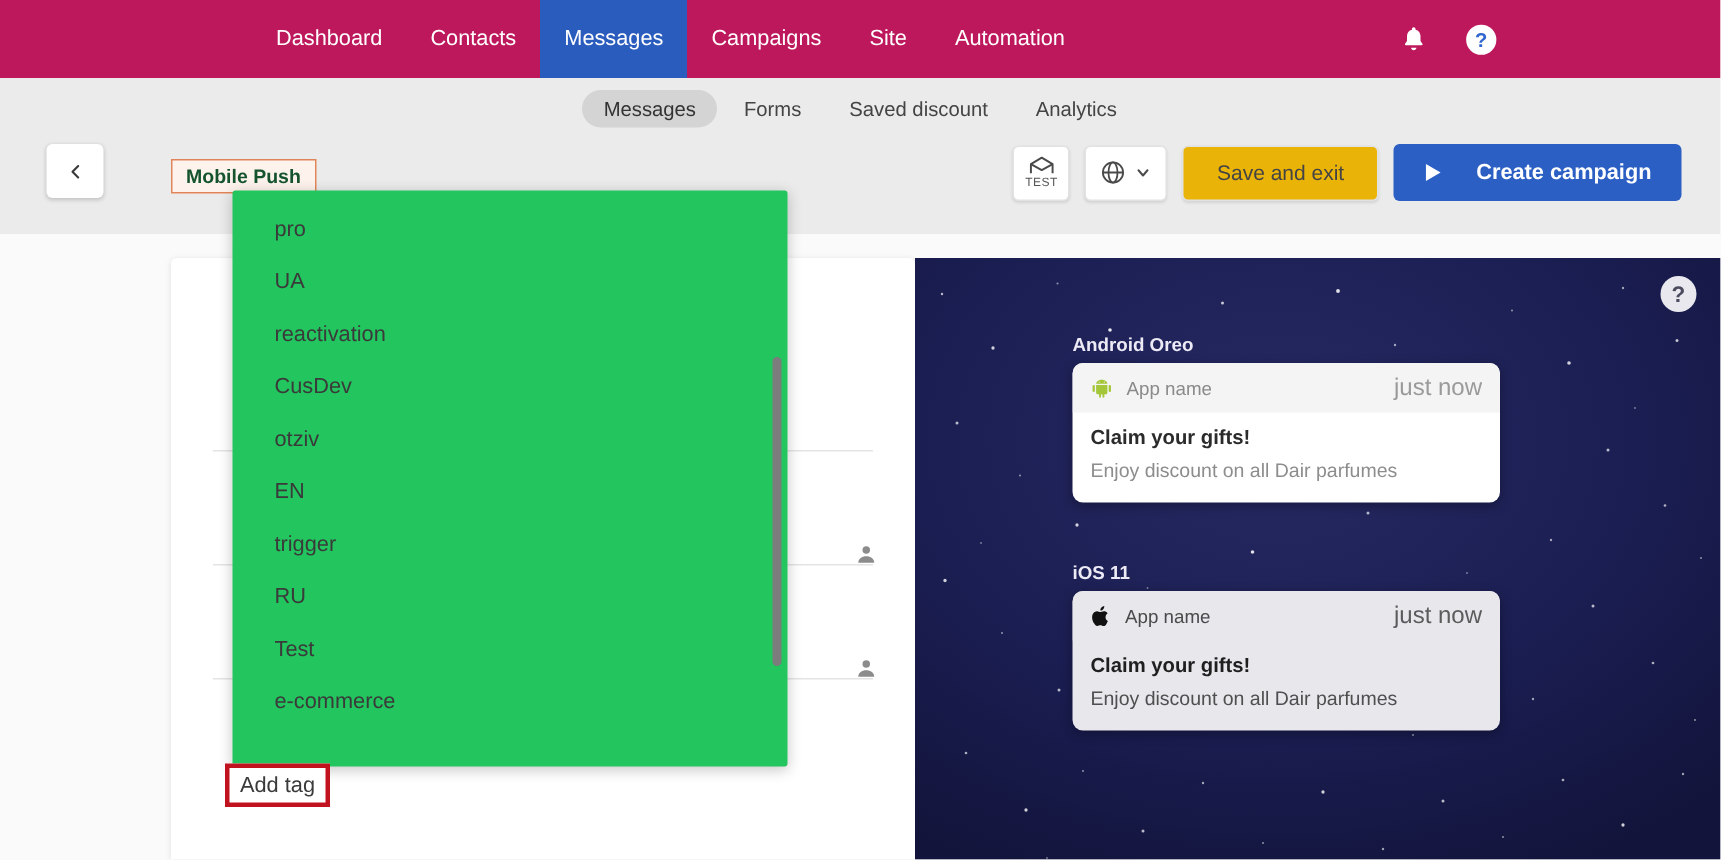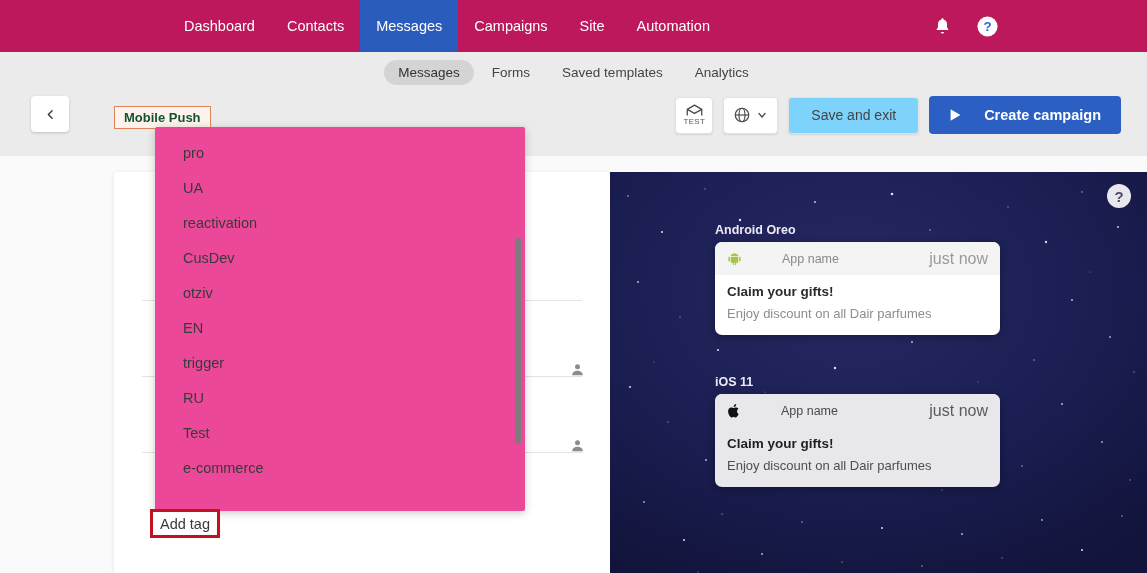--- a/index.html
+++ b/index.html
@@ -71,21 +71,21 @@
     align-items: center; justify-content: center; cursor: pointer;
     box-shadow: 0 1px 2px rgba(0,0,0,0.10);
   }
   .btn-sq .test-label { font-size: 8px; color: #555; letter-spacing: .3px; line-height: 1; margin-top: 1px; }
   .btn-globe {
     width: 55px; height: 37px; background: #fff; border: 1px solid #e2e2e2;
     border-radius: 4px; display: flex; align-items: center; justify-content: center;
     gap: 5px; cursor: pointer; box-shadow: 0 1px 2px rgba(0,0,0,0.10);
   }
   .btn-save {
-    height: 37px; background: #7dd3fc; border: 1px solid #e2e2e2; border-radius: 4px;
+    height: 37px; background: #eab308; border: 1px solid #e2e2e2; border-radius: 4px;
     padding: 0 22px; display: flex; align-items: center; justify-content: center;
     font-size: 14px; color: #444; cursor: pointer; box-shadow: 0 1px 2px rgba(0,0,0,0.10);
   }
   .btn-create {
     height: 38px; background: #2b5fc4; border-radius: 4px; padding: 0 20px;
     display: flex; align-items: center; gap: 22px;
     font-size: 14.5px; color: #fff; font-weight: bold; cursor: pointer;
   }
 
   
@@ -121,39 +121,39 @@
     position: absolute; color: #eceaf5; font-size: 12.5px; font-weight: bold;
   }
   .notif {
     position: absolute; width: 285px; border-radius: 7px; overflow: hidden;
     box-shadow: 0 2px 8px rgba(0,0,0,0.30);
   }
   .notif-head {
     display: flex; align-items: center; height: 33px; padding: 0 12px;
     gap: 9px;
   }
-  .notif-appname { font-size: 12.5px; color: #8a8a8a; margin-left: 31px; }
+  .notif-appname { font-size: 12.5px; color: #8a8a8a; }
   .notif-time { margin-left: auto; font-size: 16px; color: #9a9a9a; }
   .notif-body { padding: 9px 0 14px 12px; }
   .notif-title { font-size: 13.5px; font-weight: bold; color: #2b2b2b; margin-bottom: 7px; }
   .notif-text { font-size: 13px; color: #8d8d8d; }
 
   .notif-android { background: #ffffff; }
   .notif-android .notif-head { background: #f4f4f4; }
   .notif-ios { background: #e7e7ec; }
   .notif-ios .notif-head { background: #e7e7ec; }
   .notif-ios .notif-appname { color: #4a4a4a; }
   .notif-ios .notif-time { color: #5c5c5c; }
   .notif-ios .notif-title { color: #1f1f1f; }
   .notif-ios .notif-text { color: #4f4f4f; }
 
   
   .tag-dropdown {
     position: absolute; left: 155px; top: 127px; width: 370px; height: 384px;
-    background: #ec4899; border-radius: 2px;
+    background: #22c55e; border-radius: 2px;
     box-shadow: 0 2px 9px rgba(0,0,0,0.22);
     overflow: hidden;
   }
   .tag-list { position: absolute; inset: 0; padding-top: 8px; }
   .tag-item {
     height: 35px; display: flex; align-items: center;
     padding-left: 28px; font-size: 14.5px; color: #3a3a3a; cursor: pointer;
   }
   .tag-scrollbar {
     position: absolute; right: 4px; top: 111px; width: 6px; height: 206px;
@@ -193,21 +193,21 @@
           <circle cx="12" cy="12" r="10.5" fill="#ffffff"></circle>
           <text x="12" y="17" font-size="14" font-weight="bold" text-anchor="middle" fill="#3066ce" font-family="Liberation Sans, sans-serif">?</text>
         </svg>
       </div>
     </div>
   </div>
 
   <div class="subnav">
     <div class="subnav-item active">Messages</div>
     <div class="subnav-item">Forms</div>
-    <div class="subnav-item">Saved templates</div>
+    <div class="subnav-item">Saved discount</div>
     <div class="subnav-item">Analytics</div>
   </div>
 
   <div class="toolbar"></div>
 
   <div class="back-btn">
     <svg width="13" height="15" viewBox="0 0 24 24" fill="none" stroke="#3a3a3a" stroke-width="2.6" stroke-linecap="round" stroke-linejoin="round">
       <polyline points="15 5 8 12 15 19"></polyline>
     </svg>
   </div>

